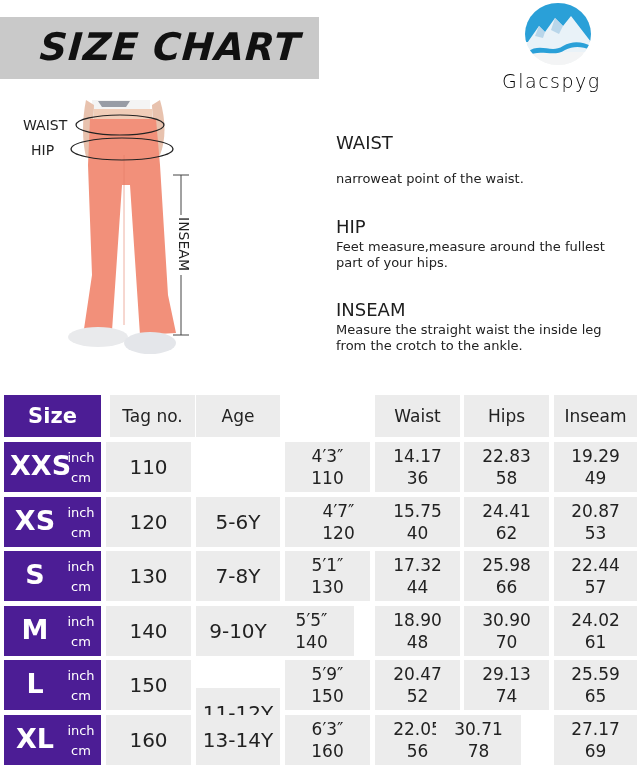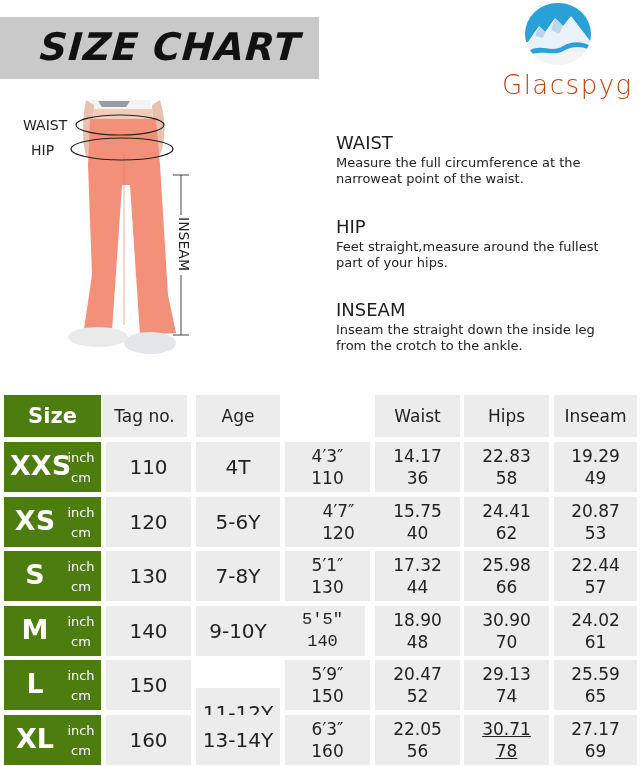--- a/index.html
+++ b/index.html
@@ -4,35 +4,35 @@
 <style>
   html, body { margin:0; padding:0; background:#ffffff; }
   body { width:640px; height:766px; position:relative; overflow:hidden;
          font-family:"Liberation Sans", "DejaVu Sans", sans-serif; color:#1e1e1e; }
 
   .title-box { position:absolute; left:0; top:17px; width:319px; height:62px; background:#c9c9c9; }
   .title-text { position:absolute; left:40px; top:8px; font-size:38px; font-weight:bold; font-style:italic;
                 letter-spacing:1px; color:#111; font-family:"DejaVu Sans", sans-serif; transform:skewX(-4deg); }
 
   .logo { position:absolute; left:523px; top:2px; width:70px; height:64px; }
-  .brand { position:absolute; left:502px; top:70px; font-size:26px; letter-spacing:1.5px; color:#c2410c;
+  .brand { position:absolute; left:502px; top:70px; font-size:19px; letter-spacing:1.5px; color:#000000;
            font-family:"DejaVu Sans", sans-serif; font-weight:300; }
 
   .figure { position:absolute; left:0; top:95px; width:220px; height:270px; }
   .fig-label { position:absolute; font-size:14px; color:#222; font-family:"DejaVu Sans", sans-serif; }
 
   .desc { position:absolute; left:336px; width:300px; }
   .desc-title { font-size:18px; color:#1e1e1e; font-family:"DejaVu Sans", sans-serif; line-height:20px; }
   .desc-body { font-size:13px; color:#222; line-height:16px; margin-top:2px; font-family:"DejaVu Sans", sans-serif; }
 
   .table { position:absolute; left:0; top:395px; width:640px; }
   .row { position:absolute; left:0; width:640px; }
   .cell { position:absolute; background:#ececec; display:flex; flex-direction:column;
           align-items:center; justify-content:center; font-family:"DejaVu Sans", sans-serif; color:#222; }
-  .cell.dark { background:#4d7c0f; color:#fff; }
+  .cell.dark { background:#4c1d95; color:#fff; }
   .hdr { font-size:17px; }
   .size-hdr { font-size:21px; font-weight:bold; color:#fff; }
   .val-single { font-size:20px; }
   .val-pair { font-size:17px; line-height:22px; text-align:center; }
   .size-label { position:absolute; left:6px; top:8px; width:50px; text-align:center; font-size:27px; font-weight:bold; color:#fff; }
   .unit-col { position:absolute; left:58px; top:6px; width:38px; text-align:center; font-size:13px; color:#fff; line-height:20px; }
 </style>
 </head>
 <body>
 
@@ -83,55 +83,54 @@
     <line x1="173" y1="240" x2="189" y2="240" stroke="#444" stroke-width="1"></line>
     <rect x="176" y="120" width="12" height="60" fill="#fff"></rect>
   </svg>
   <div class="fig-label" style="left:23px;top:22px;">WAIST</div>
   <div class="fig-label" style="left:31px;top:47px;">HIP</div>
   <div class="fig-label" style="left:174px;top:150px;transform:rotate(90deg);transform-origin:left top;width:60px;left:192px;top:122px;">INSEAM</div>
 </div>
 
 <div class="desc" style="top:133px;">
   <div class="desc-title">WAIST</div>
-  <div class="desc-body"><span>Measure the full circumference at the</span><br><span>narroweat point of the waist.</span></div>
+  <div class="desc-body"><br><span>narroweat point of the waist.</span></div>
 </div>
 <div class="desc" style="top:217px;">
   <div class="desc-title">HIP</div>
-  <div class="desc-body"><span>Feet straight,measure around the fullest</span><br><span>part of your hips.</span></div>
+  <div class="desc-body"><span>Feet measure,measure around the fullest</span><br><span>part of your hips.</span></div>
 </div>
 <div class="desc" style="top:300px;">
   <div class="desc-title">INSEAM</div>
-  <div class="desc-body"><span>Inseam the straight down the inside leg</span><br><span>from the crotch to the ankle.</span></div>
+  <div class="desc-body"><span>Measure the straight waist the inside leg</span><br><span>from the crotch to the ankle.</span></div>
 </div>
 
 <div class="table">
 
   <div class="row" style="top:0;height:42px;">
     <div class="cell dark" style="left:4px;width:97px;height:42px;">
         <span class="size-hdr">Size</span>
       </div>
-    <div class="cell hdr" style="left:102px;width:85px;height:42px;">Tag no.</div>
+    <div class="cell hdr" style="left:110px;width:85px;height:42px;">Tag no.</div>
     <div class="cell hdr" style="left:196px;width:84px;height:42px;">Age</div>
     <div class="cell hdr" style="left:375px;width:85px;height:42px;">Waist</div>
     <div class="cell hdr" style="left:464px;width:85px;height:42px;">Hips</div>
     <div class="cell hdr" style="left:554px;width:83px;height:42px;">Inseam</div>
   </div>
 
   <div id="rows">
       <div class="row" style="height: 50px; top: 47px;">
     <div class="cell dark" style="left:4px;width:97px;height:50px;">
       <div class="size-label">XXS</div>
       <div class="unit-col">
         <div>inch</div>
         <div>cm</div>
       </div>
     </div>
     <div class="cell val-single" style="left:106px;width:85px;height:50px;">110</div>
-    <div class="cell val-single" style="left:196px;width:84px;height:50px;">4T</div>
     <div class="cell val-pair" style="left:285px;width:85px;height:50px;">
           <span>4′3″</span>
           <span>110</span>
         </div>
     <div class="cell val-pair" style="left:375px;width:85px;height:50px;">
           <span>14.17</span>
           <span>36</span>
         </div>
     <div class="cell val-pair" style="left:464px;width:85px;height:50px;">
           <span>22.83</span>
@@ -199,21 +198,21 @@
       <div class="row" style="height: 50px; top: 210.5px;">
     <div class="cell dark" style="left:4px;width:97px;height:50px;">
       <div class="size-label">M</div>
       <div class="unit-col">
         <div>inch</div>
         <div>cm</div>
       </div>
     </div>
     <div class="cell val-single" style="left:106px;width:85px;height:50px;">140</div>
     <div class="cell val-single" style="left:196px;width:84px;height:50px;">9-10Y</div>
-    <div class="cell val-pair" style="left:280px;width:85px;height:50px;font-family:Liberation Mono, monospace;">
+    <div class="cell val-pair" style="left:269px;width:85px;height:50px;">
           <span>5′5″</span>
           <span>140</span>
         </div>
     <div class="cell val-pair" style="left:375px;width:85px;height:50px;">
           <span>18.90</span>
           <span>48</span>
         </div>
     <div class="cell val-pair" style="left:464px;width:85px;height:50px;">
           <span>30.90</span>
           <span>70</span>
@@ -261,21 +260,21 @@
     <div class="cell val-single" style="left:106px;width:85px;height:50px;">160</div>
     <div class="cell val-single" style="left:196px;width:84px;height:50px;">13-14Y</div>
     <div class="cell val-pair" style="left:285px;width:85px;height:50px;">
           <span>6′3″</span>
           <span>160</span>
         </div>
     <div class="cell val-pair" style="left:375px;width:85px;height:50px;">
           <span>22.05</span>
           <span>56</span>
         </div>
-    <div class="cell val-pair" style="left:464px;width:85px;height:50px;text-decoration:underline;">
+    <div class="cell val-pair" style="left:436px;width:85px;height:50px;">
           <span>30.71</span>
           <span>78</span>
         </div>
     <div class="cell val-pair" style="left:554px;width:83px;height:50px;">
           <span>27.17</span>
           <span>69</span>
         </div>
   </div>
     </div>
 </div>

